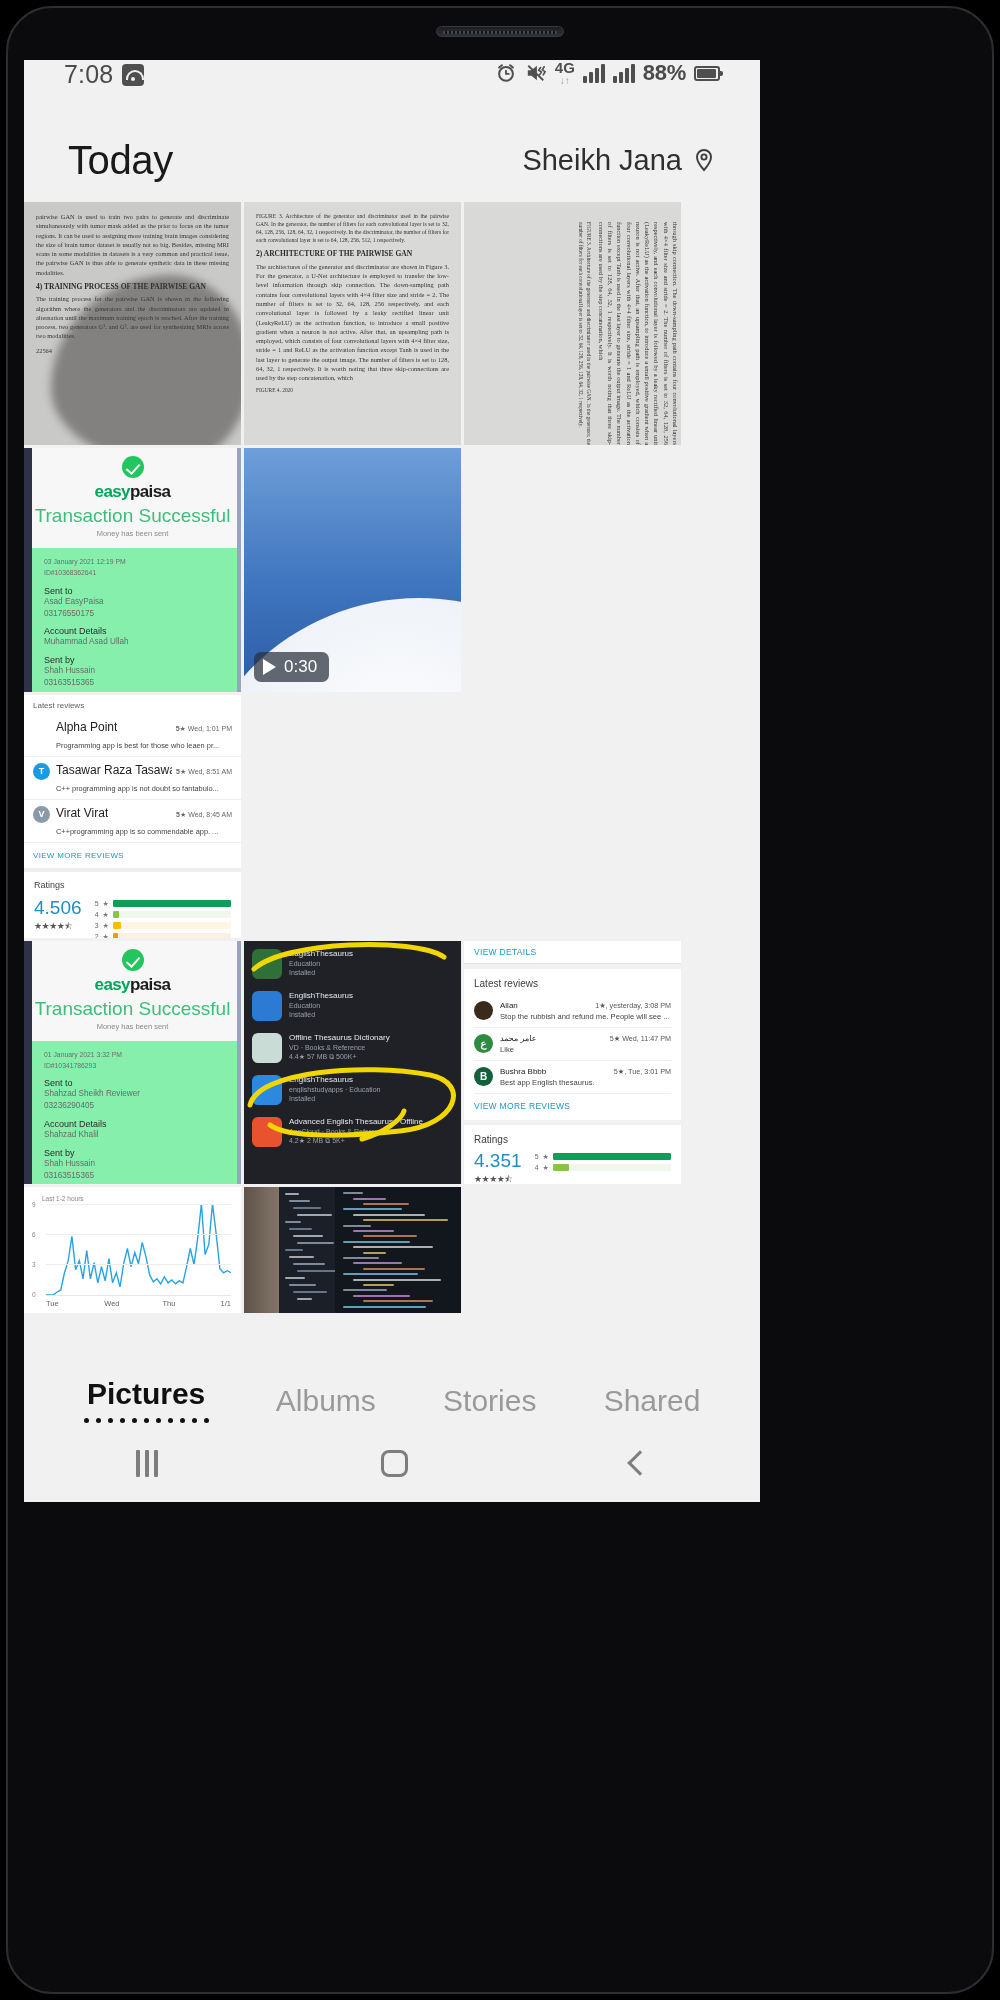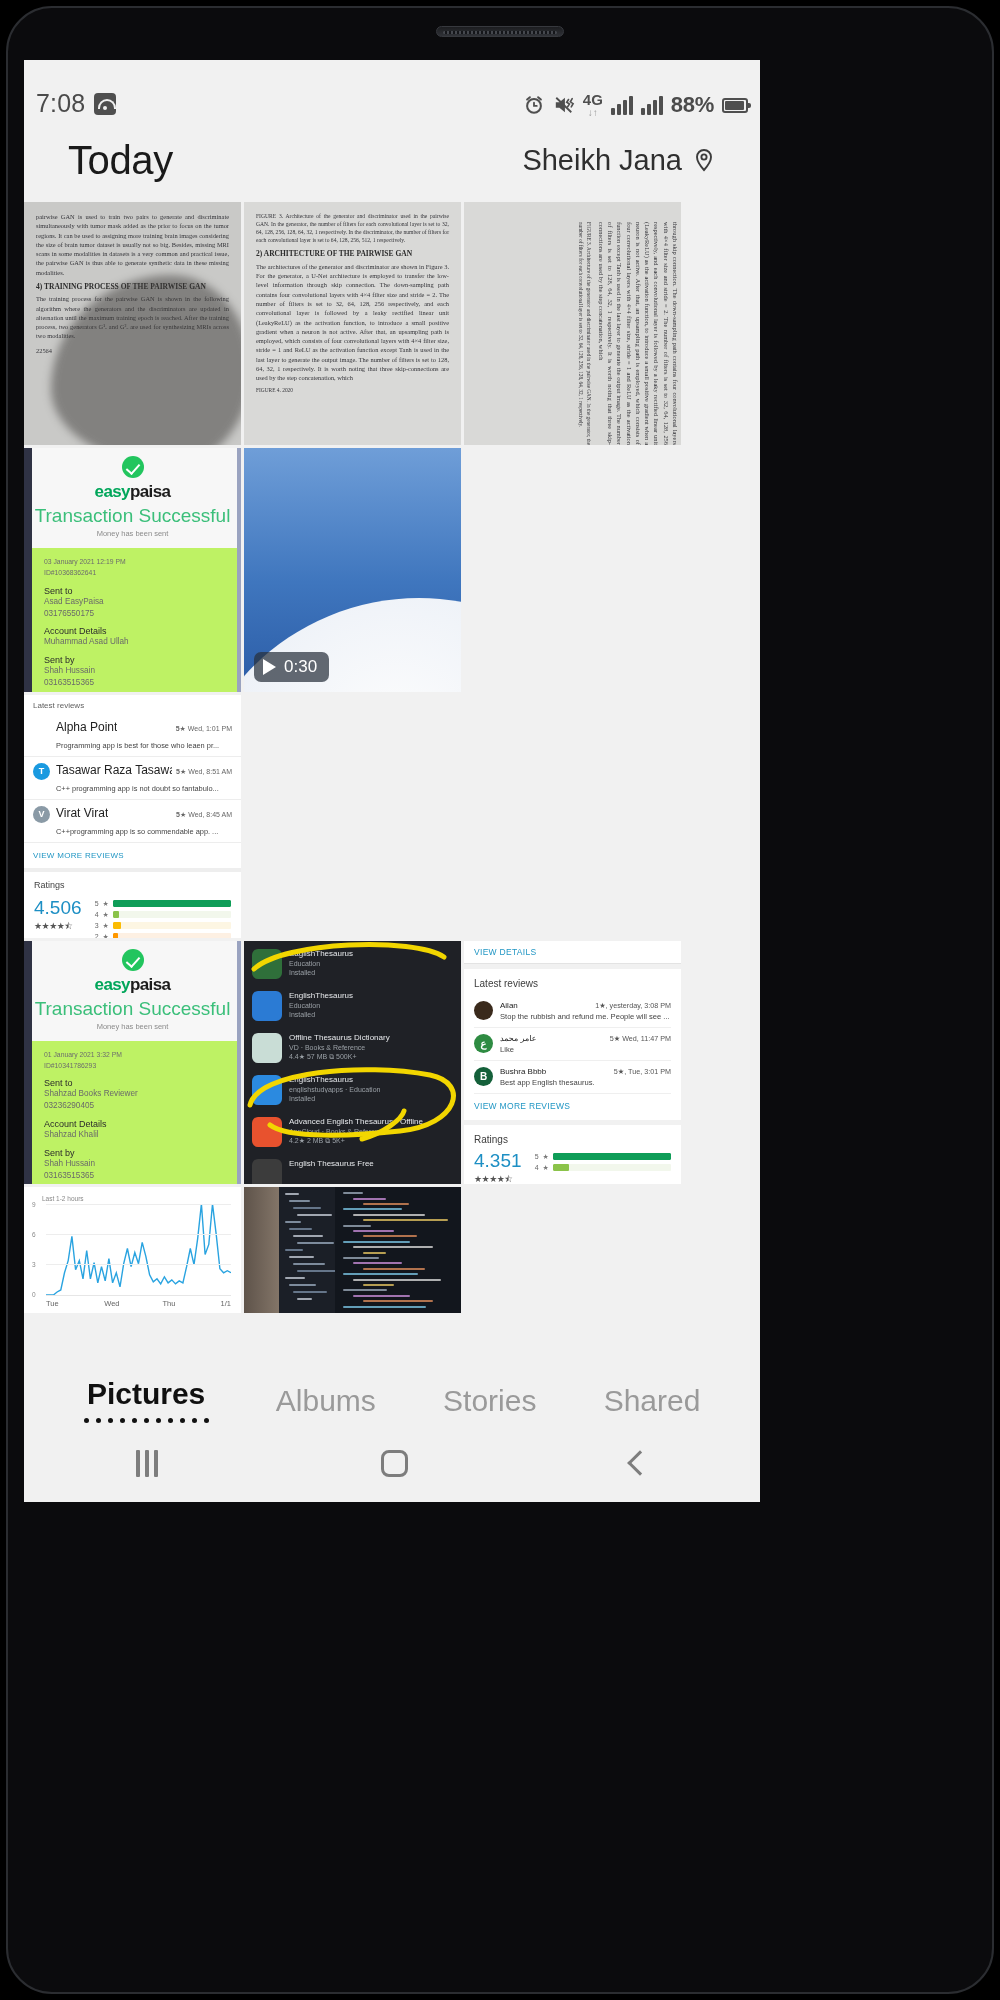--- a/index.html
+++ b/index.html
@@ -37,22 +37,22 @@
 
   .screen {
     position: absolute; left: 24px; top: 60px;
     width: 736px; height: 1442px;
     background: #f1f1f1;
     overflow: hidden;
   }
 
   
   .status-bar {
-    height: 58px; display: flex; align-items: flex-end;
-    padding: 0 12px; color: #4a4a4a;
+    height: 58px; display: flex; align-items: flex-start;
+    padding: 0 40px; color: #4a4a4a;
   }
   .status-left { display: flex; align-items: center; gap: 9px; }
   .clock { font-size: 25px; color: #4b4b4b; letter-spacing: .2px; }
   .status-right { margin-left: auto; display: flex; align-items: center; gap: 8px; }
   .sicon { display:inline-block; }
   .battery-pct { font-size: 22px; font-weight: 700; color: #4b4b4b; letter-spacing:-.3px;}
 
   .wifi-box{
     width:22px;height:22px;border-radius:4px;background:#4f4f4f;
     position:relative;display:inline-block;
@@ -121,21 +121,21 @@
     width:243px; height:243px; padding:8px 10px;
   }
   .hand-shadow{
     position:absolute; right:-10px; bottom:-20px; width:200px; height:190px;
     background:rgba(60,58,56,.5);
     border-radius:60% 40% 40% 60% / 60% 50% 50% 40%;
     filter: blur(4px);
   }
 
   
-  .receipt{ background:#bef264; width:100%; height:100%; position:relative; }
+  .receipt{ background:#86efac; width:100%; height:100%; position:relative; }
   .receipt .edge{position:absolute;left:0;top:0;bottom:0;width:8px;background:#2f3244;}
   .receipt .edge2{position:absolute;right:0;top:0;bottom:0;width:4px;background:#9aa3c0;}
   .receipt .rhead{ background:#f7f7f7; padding:8px 0 10px; text-align:center;}
   .tick{
     width:22px;height:22px;border-radius:50%;background:#22c55e;margin:0 auto 4px;
     position:relative;
   }
   .tick::after{
     content:"";position:absolute;left:7px;top:5px;width:6px;height:11px;
     border:2.5px solid #fff;border-top:none;border-left:none;transform:rotate(42deg);
@@ -495,21 +495,21 @@
             <div class="rhead">
               <div class="tick"></div>
               <div class="brand"><span>easy</span><span style="color:#1c1c1c">paisa</span></div>
               <div class="succ">Transaction Successful</div>
               <div class="subtle">Money has been sent</div>
             </div>
             <div class="rbody">
               <div class="rmeta">01 January 2021   3:32 PM</div>
               <div class="rmeta" style="margin-top:-6px">ID#10341786293</div>
               <div class="rlabel">Sent to</div>
-              <div class="rval">Shahzad Books Reviewer</div>
+              <div class="rval">Shahzad Sheikh Reviewer</div>
               <div class="rval">03236290405</div>
               <div class="rlabel">Account Details</div>
               <div class="rval">Shahzad Khalil</div>
               <div class="rlabel">Sent by</div>
               <div class="rval">Shah Hussain</div>
               <div class="rval">03163515365</div>
 
             </div>
           </div>
         </div>
@@ -547,26 +547,20 @@
                 <div class="pssub">englishstudyapps  ·  Education</div>
                 <div class="psinst">Installed</div>
               </div>
             </div>
             <div class="psrow">
               <div class="psicon" style="background:#e8522e"></div>
               <div class="pstxt">
                 <div class="psname">Advanced English Thesaurus - Offline</div>
                 <div class="pssub">AppCloud  ·  Books &amp; Reference</div>
                 <div class="psinst">4.2★   2 MB   ⧉ 5K+</div>
-              </div>
-            </div>
-            <div class="psrow">
-              <div class="psicon" style="background:#3c3c3c"></div>
-              <div class="pstxt">
-                <div class="psname">English Thesaurus Free</div>
               </div>
             </div>
             <svg class="scribble" style="left:0;top:-6px" width="243" height="60" viewBox="0 0 243 60">
               <path d="M10 34 C40 6, 170 2, 200 22" fill="none" stroke="#f2d600" stroke-width="5" stroke-linecap="round"></path>
             </svg>
             <svg class="scribble" style="left:0;top:120px" width="243" height="86" viewBox="0 0 243 86">
               <path d="M6 44 C14 10, 120 2, 186 14 C226 22, 214 64, 156 70 C110 75, 44 78, 26 64" fill="none" stroke="#f2d600" stroke-width="5" stroke-linecap="round"></path>
               <path d="M118 78 C140 72, 158 58, 160 50" fill="none" stroke="#f2d600" stroke-width="5" stroke-linecap="round"></path>
             </svg>
           </div>

